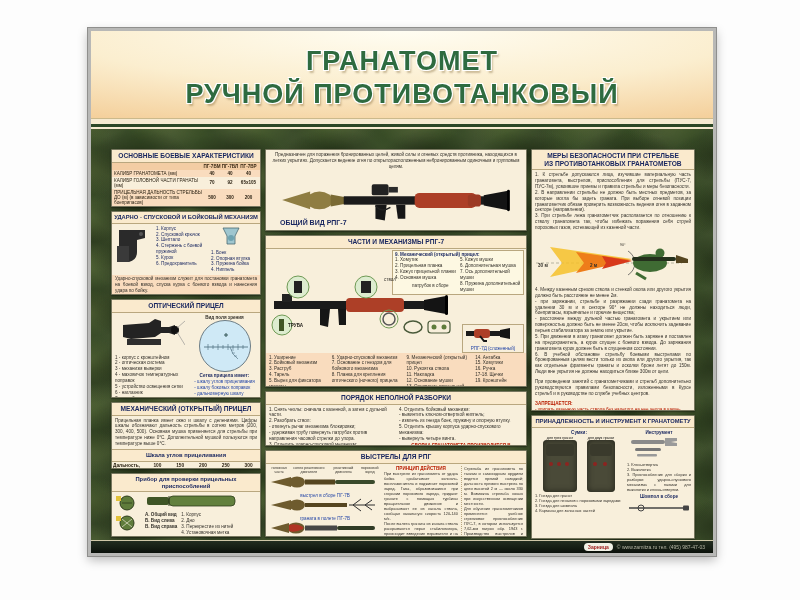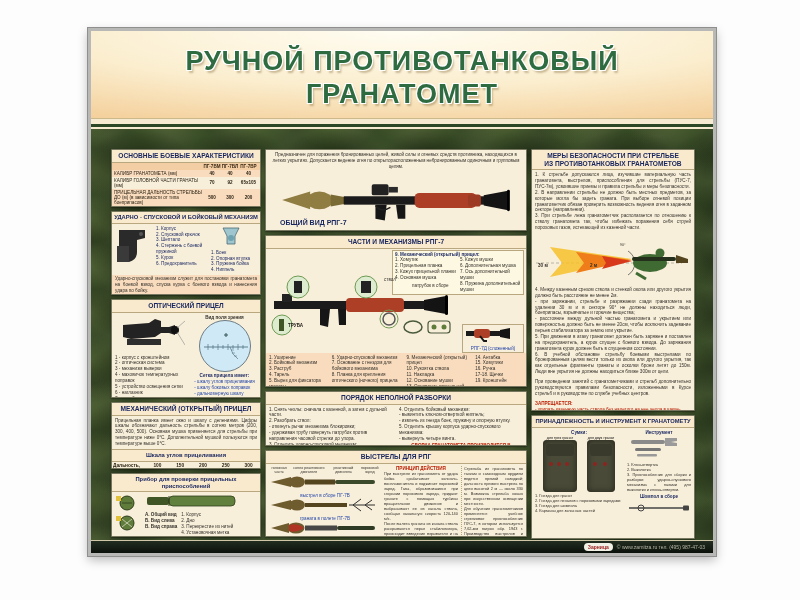--- a/index.html
+++ b/index.html
@@ -89,22 +89,22 @@
   .bag .dot { position:absolute; width:4px; height:4px; border-radius:50%; background:#8c2420; top:22px; }
 </style>
 </head>
 <body>
 
 <div class="page">
   <div class="poster">
 
     <div class="header">
       <div class="title">
+        <div>ГРАНАТОМЕТ</div>
         <div>РУЧНОЙ ПРОТИВОТАНКОВЫЙ</div>
-        <div>ГРАНАТОМЕТ</div>
       </div>
     </div>
     <div class="sep">
         <div class="line"></div>
       </div>
 
     <div class="camo">
 
       <div class="col col-left">
 

